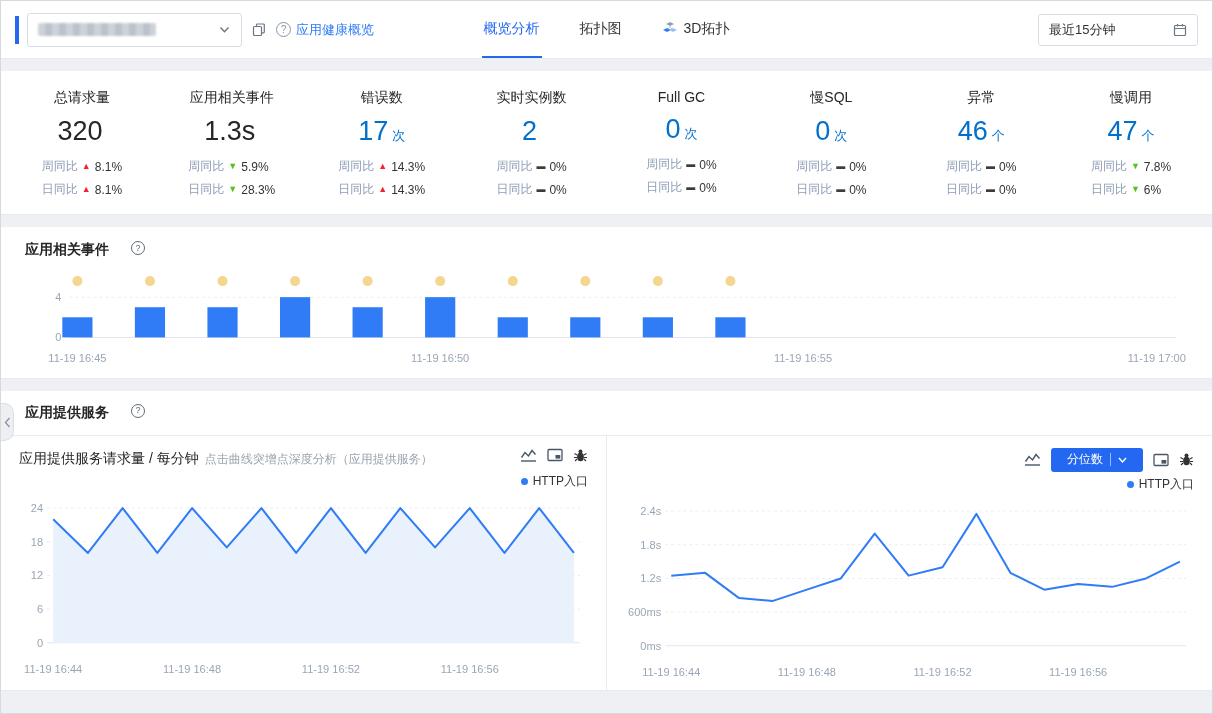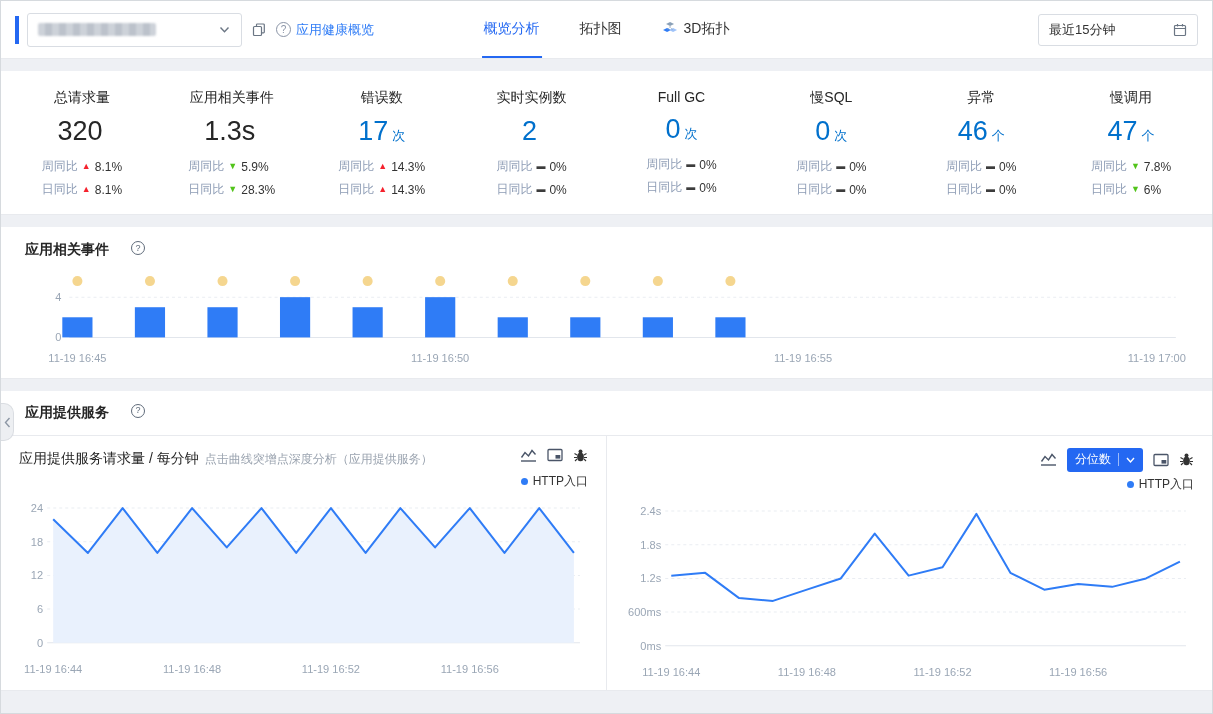--- a/index.html
+++ b/index.html
@@ -59,21 +59,21 @@
   .charts-row { display: flex; }
   .panel { flex: 1; padding: 12px 18px 6px; min-width: 0; }
   .panel + .panel { border-left: 1px solid #e8eaee; }
   .panel-head { display: flex; align-items: flex-start; gap: 10px; }
   .p-title-wrap { font-size: 0; line-height: 1.5; min-width: 0; }
   .p-title { font-size: 14px; font-weight: normal; color: #262626; }
   .p-sub { font-size: 12px; color: #9aa3af; margin-left: 6px; }
   .icons { margin-left: auto; display: flex; align-items: center; gap: 10px; flex-shrink: 0; color: #4a5568; }
   .icons .icon { cursor: pointer; }
   .quantile-btn { height: 24px; background: #2468f2; color: #fff; border: none; border-radius: 3px;
-    font-size: 12px; display: inline-flex; align-items: center; gap: 7px; padding: 0 8px; cursor: pointer;
+    font-size: 12px; display: inline-flex; align-items: center; gap: 7px; padding: 0 16px; cursor: pointer;
     font-family: inherit; }
   .quantile-btn .vdiv { width: 1px; height: 13px; background: rgba(255,255,255,.55); }
   .legend { display: flex; justify-content: flex-end; align-items: center; gap: 5px;
     font-size: 12px; color: #333; margin-top: 4px; cursor: pointer; }
   .legend .dot { width: 7px; height: 7px; border-radius: 50%; background: #2f7cf6; }
   .panel .chart-mount { margin-top: 2px; cursor: pointer; }
 
   
   .collapse-handle { position: absolute; left: 0; top: 402px; width: 13px; height: 38px;
     background: #edeff2; border: 1px solid #dadde2; border-left: none; border-radius: 0 10px 10px 0;

